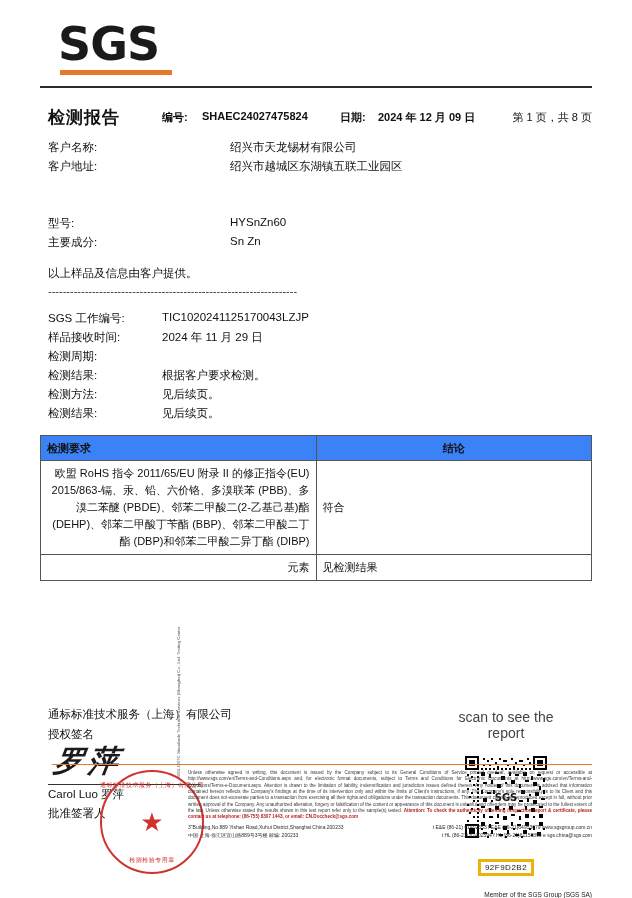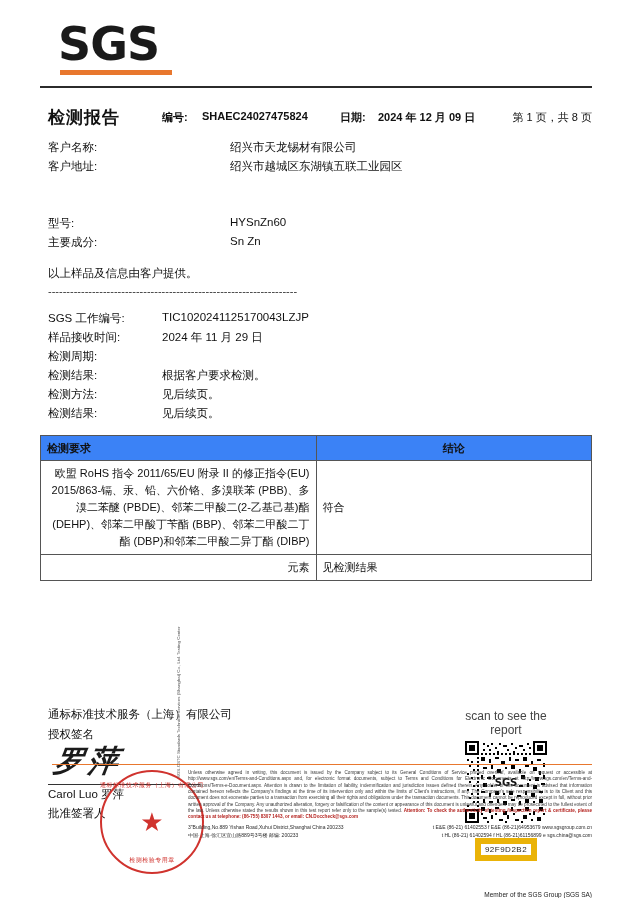--- a/index.html
+++ b/index.html
@@ -223,38 +223,38 @@
 
   
   .qr-area {
     position: absolute;
     right: 28px;
     top: 128px;
     width: 116px;
     text-align: center;
   }
   .qr-caption {
-    font-size: 12px;
+    font-size: 14px;
     color: #444;
-    margin-bottom: 4px;
+    margin-bottom: 15px;
   }
   .qr-box {
     width: 82px;
     height: 82px;
     margin: 0 auto;
     position: relative;
     background: #fff;
   }
   .qr-canvas { display: block; }
   .qr-code-text {
-    margin-top: 15px;
+    margin-top: 21px;
     font-size: 8px;
     letter-spacing: 0.5px;
     color: #222;
-    border: 6px solid #eab308;
+    border: 3px solid #eab308;
     display: inline-block;
     padding: 1px 4px;
   }
 
   
   .footer {
     position: absolute;
     left: 0;
     right: 0;
     bottom: 18px;

